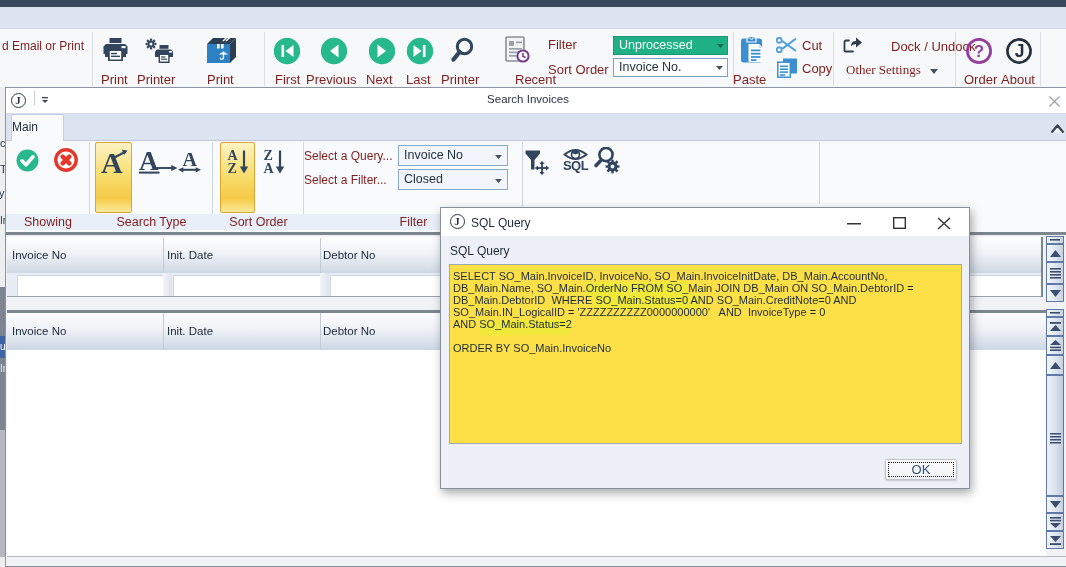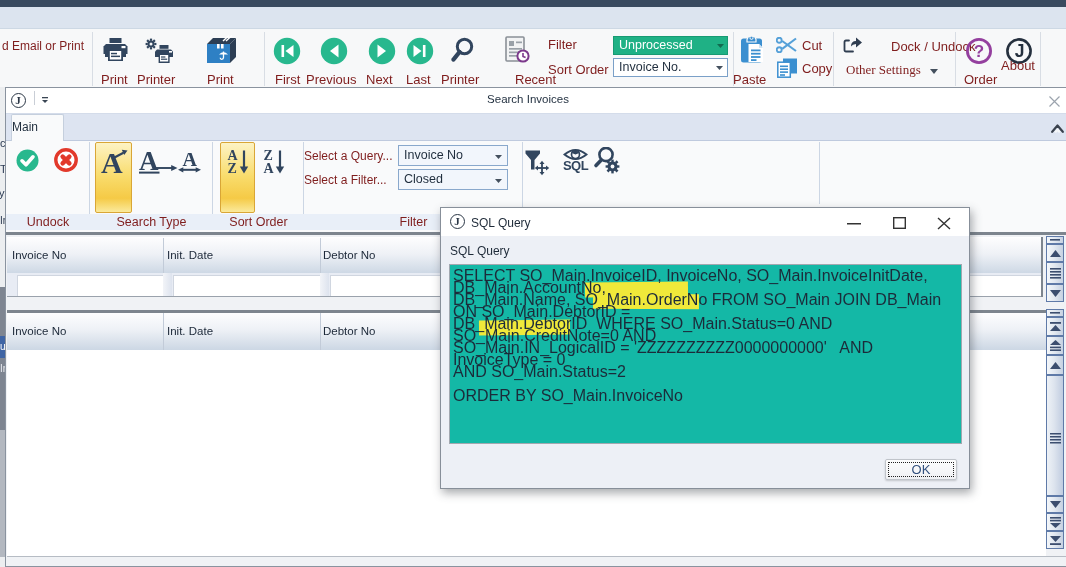--- a/index.html
+++ b/index.html
@@ -181,21 +181,21 @@
     <div class="abs" id="icon-help" style="left:965px;top:8px;"><svg width="28" height="28">
       <circle cx="14" cy="14" r="11.6" fill="none" stroke="#943f9e" stroke-width="2.8"></circle>
       <text x="14" y="20" text-anchor="middle" font-family="Liberation Sans, sans-serif" font-size="17" font-weight="bold" fill="#943f9e">?</text>
     </svg></div>
     <div class="lbl" style="left:964px;top:43px;">Order</div>
     <div class="sep" style="left:1040px;top:3px;height:54px;"></div>
     <div class="abs" id="icon-about" style="left:1005px;top:8px;"><svg width="28" height="28">
       <circle cx="14" cy="14" r="11.6" fill="none" stroke="#25303e" stroke-width="2.6"></circle>
       <text x="14.5" y="20" text-anchor="middle" font-family="Liberation Sans, sans-serif" font-size="17.5" font-weight="bold" fill="#25303e">J</text>
     </svg></div>
-    <div class="lbl" style="left:1001px;top:29px;">About</div>
+    <div class="lbl" style="left:1001px;top:43px;">About</div>
   </div>
 
   <div class="abs" id="leftsliver" style="left:0;top:87px;width:5px;height:480px;background:#eceef0;overflow:hidden;">
     <div class="abs" style="left:0;top:50px;font-size:11px;color:#2b3a52;">c</div>
     <div class="abs" style="left:0;top:76px;font-size:11px;color:#2b3a52;">T</div>
     <div class="abs" style="left:-1px;top:100px;font-size:11px;color:#2b3a52;">y</div>
     <div class="abs" style="left:0;top:128px;font-size:10px;color:#2b3a52;">Ir</div>
     <div class="abs" style="left:0;top:200px;width:5px;height:143px;background:#7e8591;"></div>
     <div class="abs" style="left:0;top:249px;width:5px;height:22px;background:#3f65a5;color:#fff;font-size:10px;line-height:22px;">u</div>
     <div class="abs" style="left:0;top:276px;width:5px;color:#e8eaee;font-size:10px;">Ir</div>
@@ -227,21 +227,21 @@
 
     <div class="abs" id="ribbon" style="left:0;top:53px;width:1060px;height:92px;background:#f9fafb;">
 
       <div class="abs" style="left:83px;top:1px;width:1px;height:88px;background:#ccd6e4;"></div>
       <div class="abs" style="left:206px;top:1px;width:1px;height:88px;background:#ccd6e4;"></div>
       <div class="abs" style="left:297px;top:1px;width:1px;height:88px;background:#ccd6e4;"></div>
       <div class="abs" style="left:516px;top:1px;width:1px;height:88px;background:#ccd6e4;"></div>
       <div class="abs" style="left:813px;top:1px;width:1px;height:62px;background:#ccd6e4;"></div>
 
       <div class="abs" style="left:0;top:73px;width:814px;height:16px;background:#e9eff8;"></div>
-      <div class="lbl" style="left:0;top:74px;width:84px;text-align:center;">Undock</div>
+      <div class="lbl" style="left:0;top:74px;width:84px;text-align:center;">Showing</div>
       <div class="lbl" style="left:84px;top:74px;width:123px;text-align:center;">Search Type</div>
       <div class="lbl" style="left:207px;top:74px;width:91px;text-align:center;">Sort Order</div>
       <div class="lbl" style="left:298px;top:74px;width:219px;text-align:center;">Filter</div>
 
       <div class="abs" id="icon-check" style="left:10px;top:8px;"><svg width="23" height="23">
         <circle cx="11.5" cy="11.5" r="11" fill="#28b88e"></circle>
         <path d="M6 11.8 L10 15.8 L17 7.8" fill="none" stroke="#fff" stroke-width="3.6" stroke-linecap="round" stroke-linejoin="round"></path>
       </svg></div>
       <div class="abs" id="icon-cancel" style="left:48px;top:7px;"><svg width="24" height="24">
         <circle cx="12" cy="12" r="10.2" fill="#fff" stroke="#e2392b" stroke-width="3.4"></circle>
@@ -449,21 +449,21 @@
         <rect width="14" height="1.5" fill="#333"></rect>
       </svg>
     <svg class="abs" style="left:452px;top:9px;" width="13" height="12">
         <rect x="0.7" y="0.7" width="11.6" height="10.6" fill="none" stroke="#333" stroke-width="1.4"></rect>
       </svg>
     <svg class="abs" style="left:496px;top:9px;" width="14" height="13">
         <path d="M1 1 L13 12 M13 1 L1 12" stroke="#333" stroke-width="1.4"></path>
       </svg>
     <div class="abs" style="left:9px;top:36px;font-size:12px;color:#1e2a38;">SQL Query</div>
 
-    <div class="abs" id="sqlbox" style="left:8px;top:56px;width:513px;height:180px;background:#14b8a6;border:1px solid #a2a8b0;box-sizing:border-box;font-size:16px;line-height:12px;color:#1c2b3a;">
+    <div class="abs" id="sqlbox" style="left:8px;top:56px;width:513px;height:180px;background:#fde047;border:1px solid #a2a8b0;box-sizing:border-box;font-size:11px;line-height:12px;color:#1c2b3a;">
 
       <div class="abs" style="left:135px;top:17px;width:103px;height:15px;background:#f0e93a;transform:rotate(-0.6deg);"></div>
       <div class="abs" style="left:143px;top:29px;width:106px;height:15px;background:#f0e93a;transform:rotate(0.4deg);"></div>
       <div class="abs" style="left:29px;top:55px;width:91px;height:15px;background:#f0e93a;transform:rotate(-0.6deg);"></div>
       <div class="abs" style="left:3px;top:5px;">SELECT SO_Main.InvoiceID, InvoiceNo, SO_Main.InvoiceInitDate, DB_Main.AccountNo,<br>
 DB_Main.Name, SO_Main.OrderNo FROM SO_Main JOIN DB_Main ON SO_Main.DebtorID =<br>
 DB_Main.DebtorID&nbsp;&nbsp;WHERE SO_Main.Status=0 AND SO_Main.CreditNote=0 AND<br>
 SO_Main.IN_LogicalID = 'ZZZZZZZZZZ0000000000'&nbsp;&nbsp; AND&nbsp; InvoiceType = 0<br>
 AND SO_Main.Status=2<br><br>
 ORDER BY SO_Main.InvoiceNo</div>

